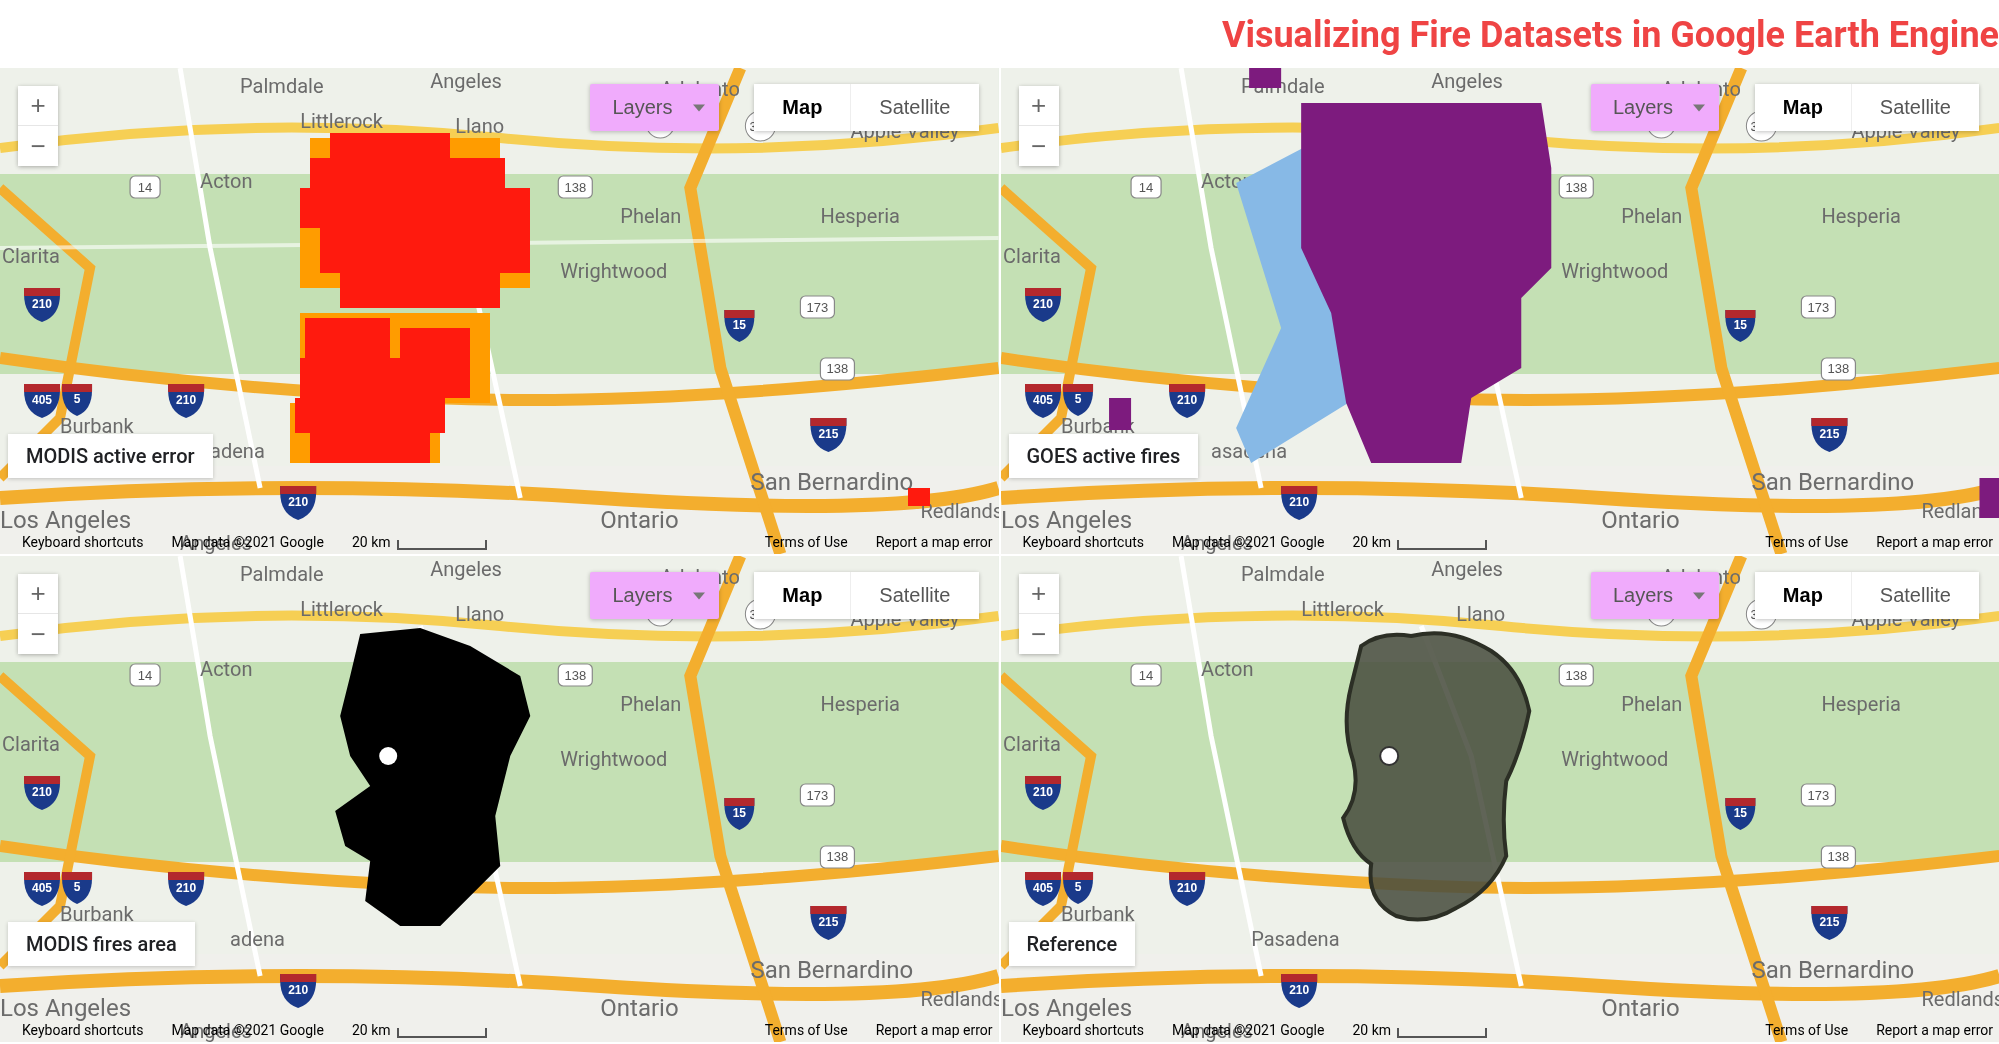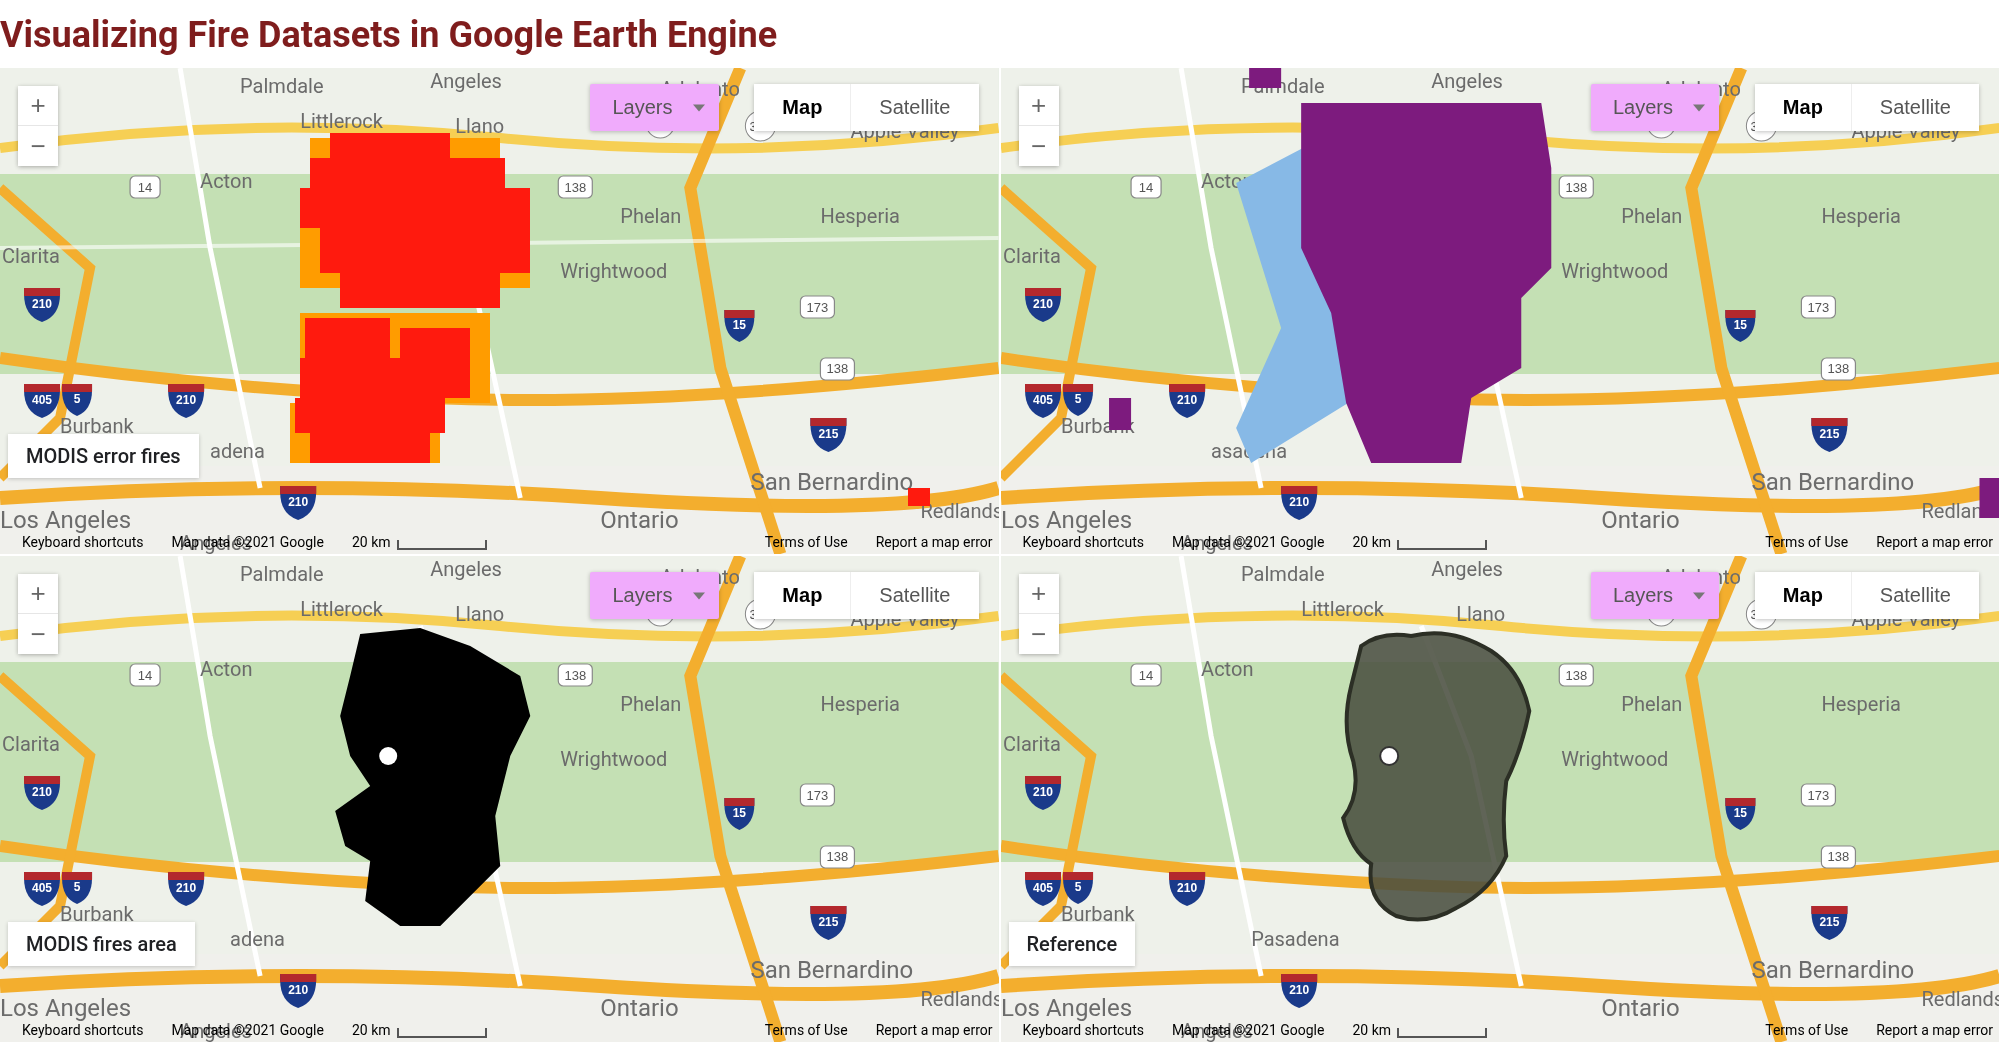--- a/index.html
+++ b/index.html
@@ -4,24 +4,24 @@
   <style>
     * { margin: 0; padding: 0; box-sizing: border-box; }
     body {
       font-family: Roboto, Arial, sans-serif;
       background: #fff;
       width: 1999px;
       height: 1044px;
       overflow: hidden;
     }
     .page-title {
-      text-align: left;
+      text-align: right;
       font-size: 36px;
       font-weight: 700;
-      color: #7f1d1d;
+      color: #ef4444;
       padding: 14px 0 12px;
     }
     .grid {
       display: grid;
       grid-template-columns: 1fr 1fr;
       grid-template-rows: 1fr 1fr;
       gap: 2px;
       width: 100%;
       height: calc(100% - 70px);
     }
@@ -257,21 +257,21 @@
 
     <div class="zoom-ctrl">
       <button>+</button>
       <button>−</button>
     </div>
     <button class="layers-btn">Layers</button>
     <div class="maptype">
       <button class="active">Map</button>
       <button class="inactive">Satellite</button>
     </div>
-    <div class="panel-label">MODIS error fires</div>
+    <div class="panel-label">MODIS active error</div>
     <div class="attribution">
       <span>Keyboard shortcuts</span>
       <span>Map data ©2021 Google</span>
       <span class="scale">
           <span>20 km</span>
           <span class="scale-bar"></span>
         </span>
       <span class="spacer"></span>
       <span>Terms of Use</span>
       <span>Report a map error</span>
@@ -386,20 +386,21 @@
 
     <div class="zoom-ctrl">
       <button>+</button>
       <button>−</button>
     </div>
     <button class="layers-btn">Layers</button>
     <div class="maptype">
       <button class="active">Map</button>
       <button class="inactive">Satellite</button>
     </div>
+    <div class="panel-label">GOES active fires</div>
     <div class="attribution">
       <span>Keyboard shortcuts</span>
       <span>Map data ©2021 Google</span>
       <span class="scale">
           <span>20 km</span>
           <span class="scale-bar"></span>
         </span>
       <span class="spacer"></span>
       <span>Terms of Use</span>
       <span>Report a map error</span>

